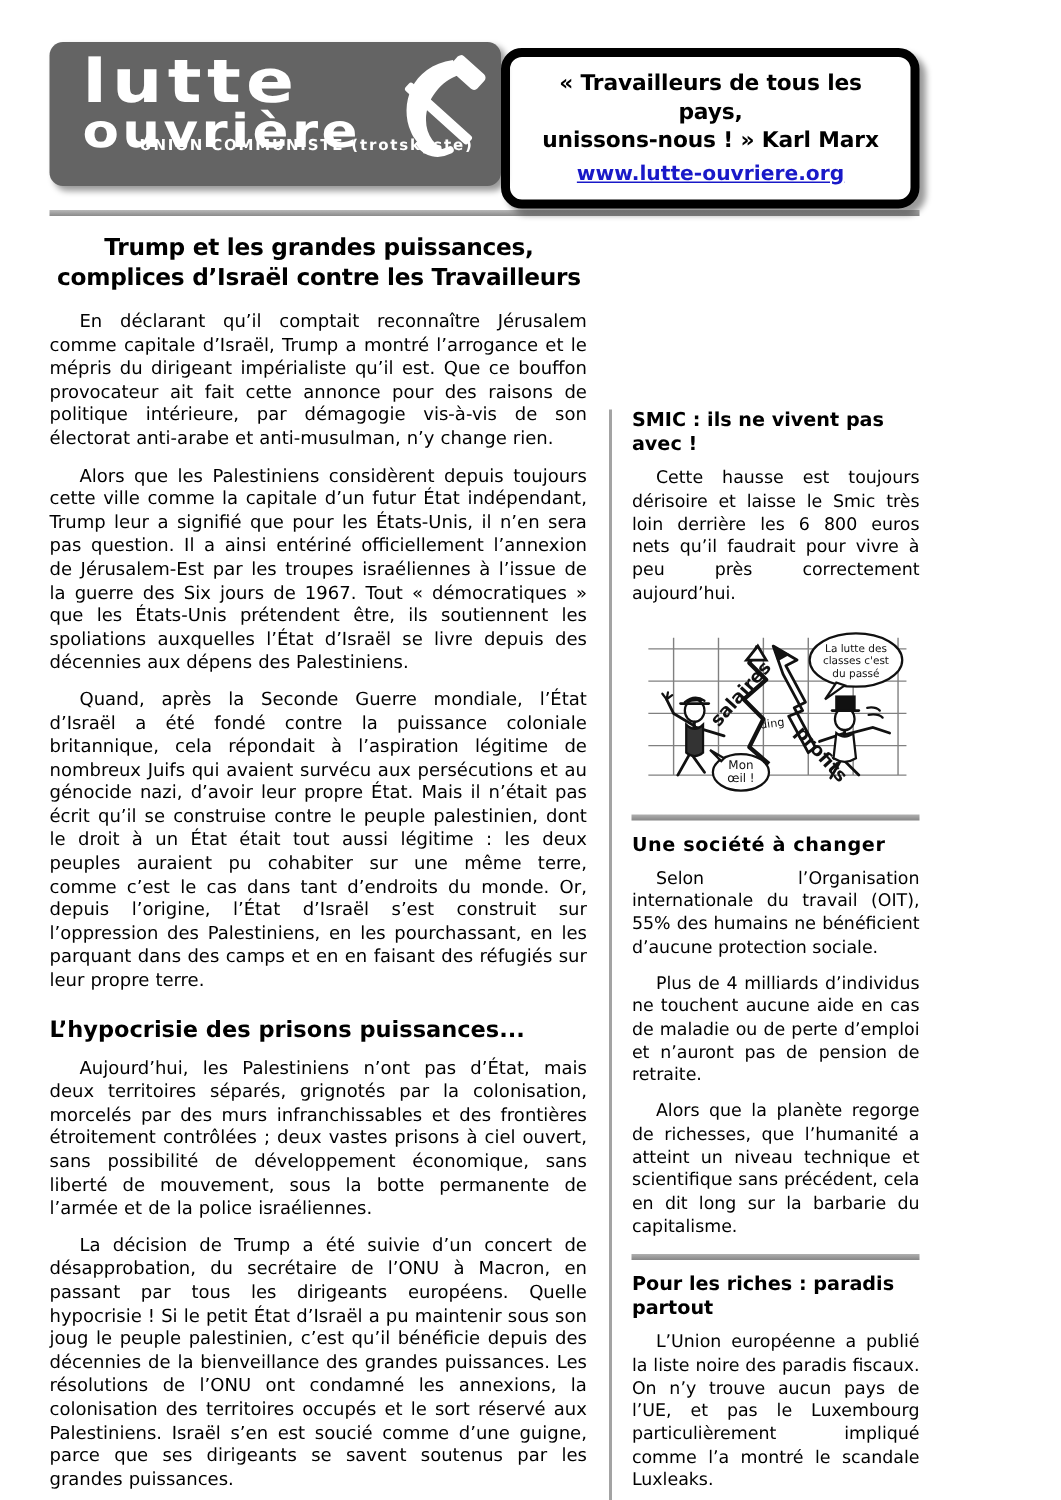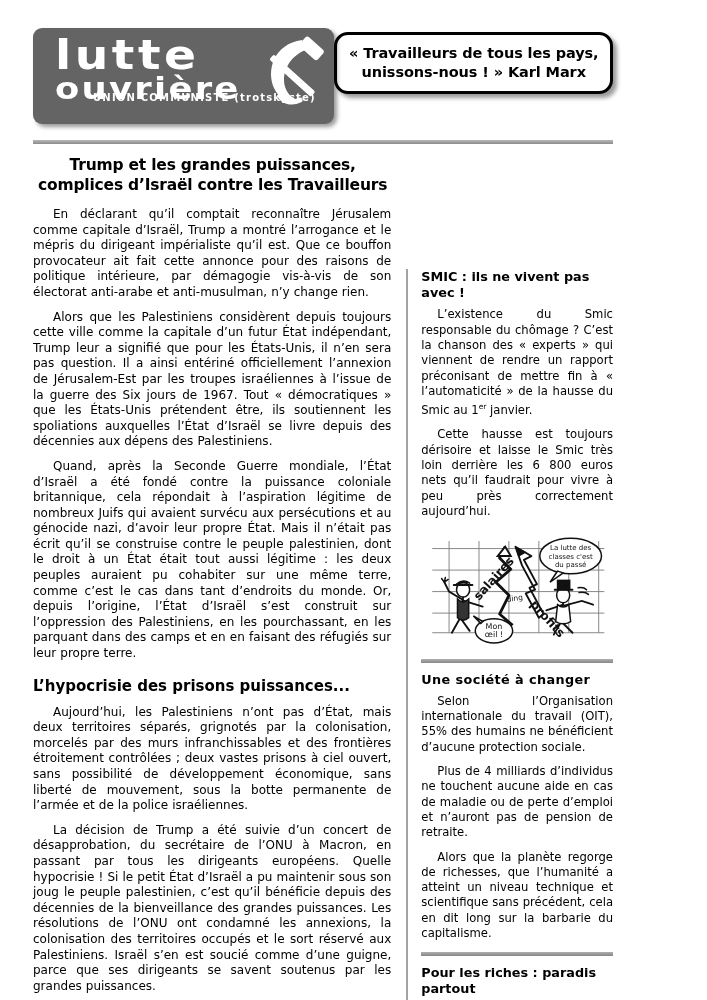--- a/index.html
+++ b/index.html
@@ -81,21 +81,21 @@
     position: absolute;
     right: 6px;
     top: 4px;
     width: 84px;
     height: 80px;
   }
 
   .quote-box {
     width: 284px;
     box-sizing: border-box;
-    border: 3px solid #000000;
+    border: 6px solid #000000;
     border-radius: 14px;
     background: #ffffff;
     padding: 9px 10px 9px 10px;
     text-align: center;
     box-shadow: 4px 4px 4px rgba(0,0,0,0.40);
     margin-top: 4px;
   }
   .quote-line {
     font-size: 14.5px;
     font-weight: bold;
@@ -206,20 +206,21 @@
         <path d="M58 8 C30 12 22 38 30 56 C34 66 46 72 56 70 C46 66 40 58 40 48 C40 34 50 22 62 18 Z" fill="#ffffff"></path>
         <path d="M56 68 C48 72 40 70 36 64" fill="none" stroke="#ffffff" stroke-width="5" stroke-linecap="round"></path>
         <rect x="20" y="40" width="56" height="7" rx="2" fill="#ffffff" transform="rotate(42 48 44)"></rect>
         <rect x="56" y="10" width="24" height="13" rx="3" fill="#ffffff" transform="rotate(42 68 16)"></rect>
       </svg>
     </div>
 
     <div class="quote-box">
       <div class="quote-line">« Travailleurs de tous les pays,</div>
       <div class="quote-line">unissons-nous ! » Karl Marx</div>
+      <a class="quote-url" href="#">www.lutte-ouvriere.org</a>
     </div>
   </div>
 
   <div class="head-rule"></div>
 
   <div class="columns">
 
     <div class="col-main">
       <div class="article-title">
         <span>Trump et les grandes puissances,</span><br>
@@ -232,21 +233,20 @@
 
       <div class="sub-head">L’hypocrisie des prisons puissances...</div>
 
       <p class="body">Aujourd’hui, les Palestiniens n’ont pas d’État, mais deux territoires séparés, grignotés par la colonisation, morcelés par des murs infranchissables et des frontières étroitement contrôlées ; deux vastes prisons à ciel ouvert, sans possibilité de développement économique, sans liberté de mouvement, sous la botte permanente de l’armée et de la police israéliennes.</p>
       <p class="body">La décision de Trump a été suivie d’un concert de désapprobation, du secrétaire de l’ONU à Macron, en passant par tous les dirigeants européens. Quelle hypocrisie ! Si le petit État d’Israël a pu maintenir sous son joug le peuple palestinien, c’est qu’il bénéficie depuis des décennies de la bienveillance des grandes puissances. Les résolutions de l’ONU ont condamné les annexions, la colonisation des territoires occupés et le sort réservé aux Palestiniens. Israël s’en est soucié comme d’une guigne, parce que ses dirigeants se savent soutenus par les grandes puissances.</p>
     </div>
 
     <div class="col-side">
 
       <div class="side-head">SMIC : ils ne vivent pas avec !</div>
-      <p class="side-body"><span>L’existence du Smic responsable du chômage ? C’est la chanson des « experts » qui viennent de rendre un rapport préconisant de mettre fin à « l’automaticité » de la hausse du Smic au 1</span><sup>er</sup><span> janvier.</span></p>
       <p class="side-body">Cette hausse est toujours dérisoire et laisse le Smic très loin derrière les 6 800 euros nets qu’il faudrait pour vivre à peu près correctement aujourd’hui.</p>
 
       <div class="cartoon">
         <svg viewBox="0 0 205 128">
           <rect x="0" y="0" width="205" height="128" fill="#ffffff"></rect>
           <g stroke="#808080" stroke-width="1" fill="none">
             <line x1="12" y1="22" x2="196" y2="22"></line>
             <line x1="12" y1="45" x2="196" y2="45"></line>
             <line x1="12" y1="68" x2="196" y2="68"></line>
             <line x1="12" y1="91" x2="196" y2="91"></line>
@@ -317,15 +317,16 @@
       <div class="side-divider"></div>
 
       <div class="side-head spaced">Une société à changer</div>
       <p class="side-body">Selon l’Organisation internationale du travail (OIT), 55% des humains ne bénéficient d’aucune protection sociale.</p>
       <p class="side-body">Plus de 4 milliards d’individus ne touchent aucune aide en cas de maladie ou de perte d’emploi et n’auront pas de pension de retraite.</p>
       <p class="side-body">Alors que la planète regorge de richesses, que l’humanité a atteint un niveau technique et scientifique sans précédent, cela en dit long sur la barbarie du capitalisme.</p>
 
       <div class="side-divider"></div>
 
       <div class="side-head">Pour les riches : paradis partout</div>
+      <p class="side-body">L’Union européenne a publié la liste noire des paradis fiscaux. On n’y trouve aucun pays de l’UE, et pas le Luxembourg particulièrement impliqué comme l’a montré le scandale Luxleaks.</p>
     </div>
   </div>
 </div>
 
 </body></html>

